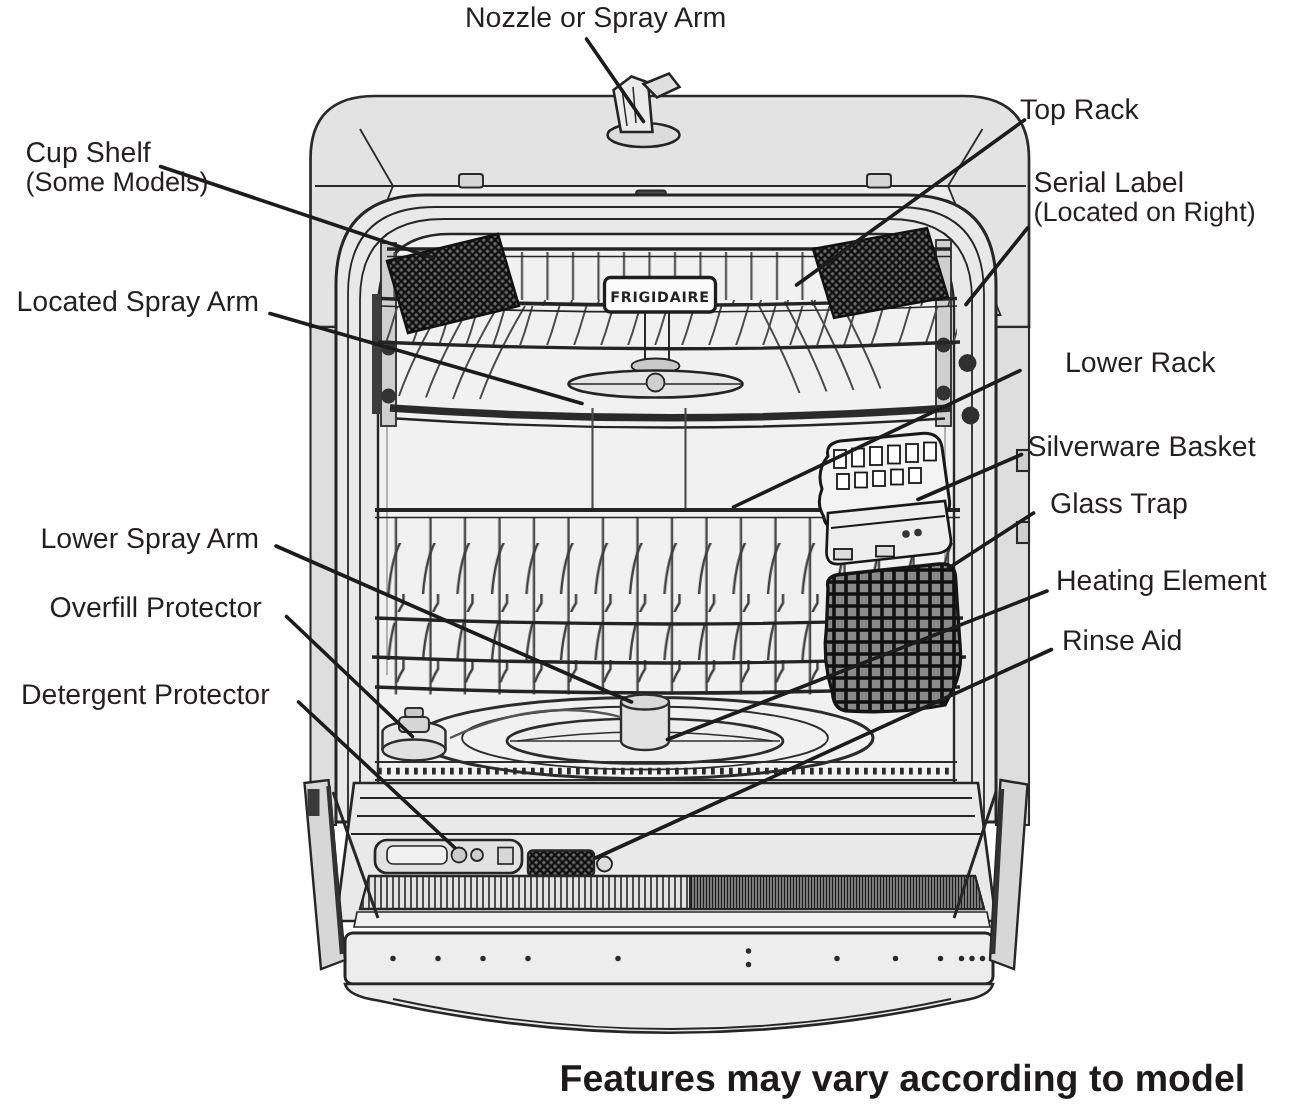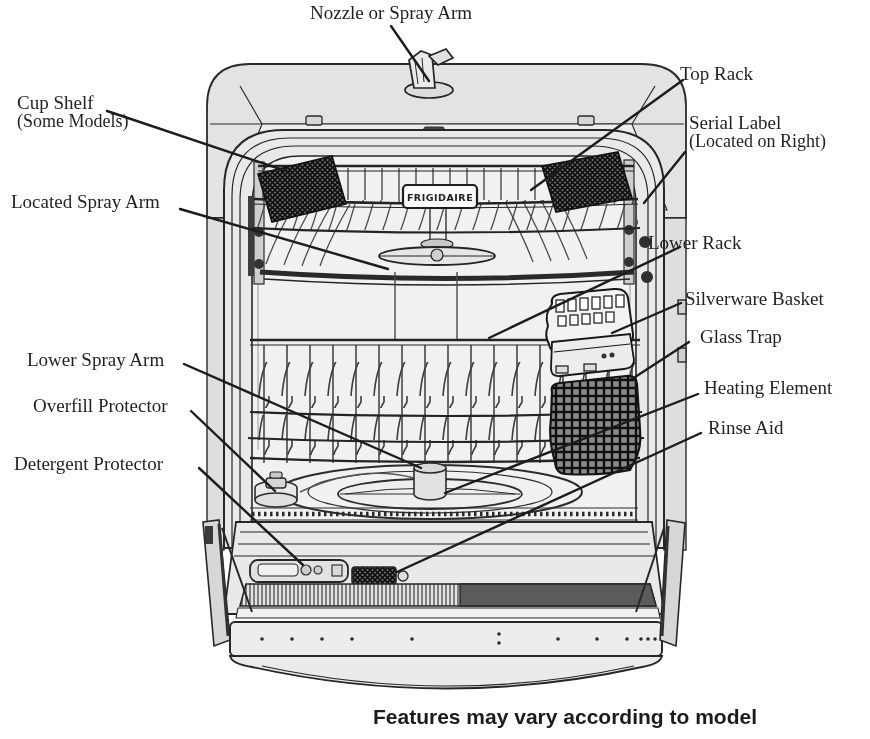--- a/index.html
+++ b/index.html
@@ -1,21 +1,21 @@
 <!DOCTYPE html>
 <html><head>
 <meta charset="utf-8">
 <style>
   html,body{margin:0;padding:0;background:#ffffff;}
   .stage{position:relative;width:870px;height:739px;background:#ffffff;overflow:hidden;
          font-family:"Liberation Sans",sans-serif;color:#231f20;}
   .stage svg{position:absolute;left:0;top:0;}
-  .callout{position:absolute;font-size:19px;line-height:20px;white-space:nowrap;color:#231f20;font-family:Liberation Serif, serif;}
+  .callout{position:absolute;font-size:19px;line-height:20px;white-space:nowrap;color:#231f20;}
   .callout .note{display:block;font-size:18px;line-height:17px;}
-  .footnote{position:absolute;font-size:21px;font-weight:bold;white-space:nowrap;color:#1d1a1b;}
+  .footnote{position:absolute;font-size:25px;font-weight:bold;white-space:nowrap;color:#1d1a1b;}
 </style>
 </head>
 <body>
 
 <div class="stage">
 
   <svg width="870" height="739" viewBox="0 0 870 739">
     <defs>
       <pattern id="meshDark" width="5" height="5" patternUnits="userSpaceOnUse">
         <rect width="5" height="5" fill="#6e6e6e"></rect>
@@ -271,21 +271,21 @@
 
   <div class="callout" style="left:11px;top:192px">Located Spray Arm</div>
 
   <div class="callout" style="left:680px;top:64px">Top Rack</div>
 
   <div class="callout" style="left:689px;top:113px">
     <span>Serial Label</span>
     <span class="note">(Located on Right)</span>
   </div>
 
-  <div class="callout" style="left:648px;top:233px">Lower Rack</div>
+  <div class="callout" style="left:710px;top:233px">Lower Rack</div>
 
   <div class="callout" style="left:685px;top:289px">Silverware Basket</div>
 
   <div class="callout" style="left:700px;top:327px">Glass Trap</div>
 
   <div class="callout" style="left:27px;top:350px">Lower Spray Arm</div>
 
   <div class="callout" style="left:704px;top:378px">Heating Element</div>
 
   <div class="callout" style="left:33px;top:396px">Overfill Protector</div>

